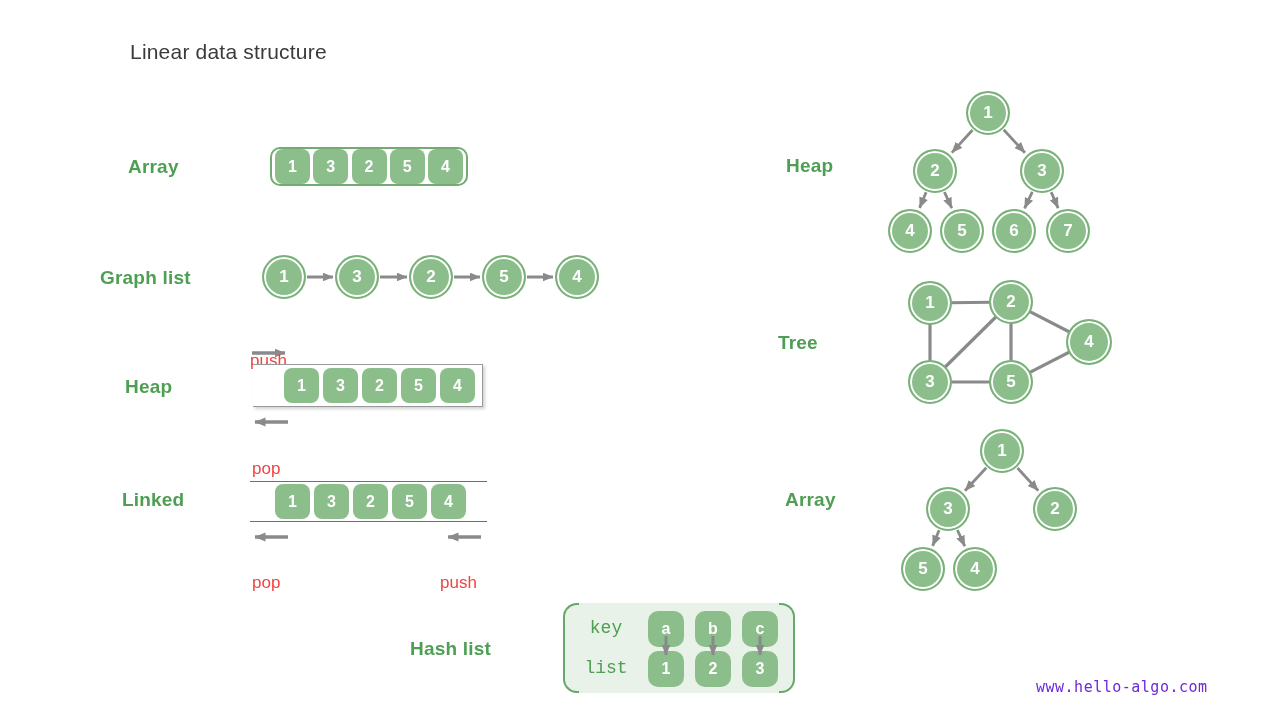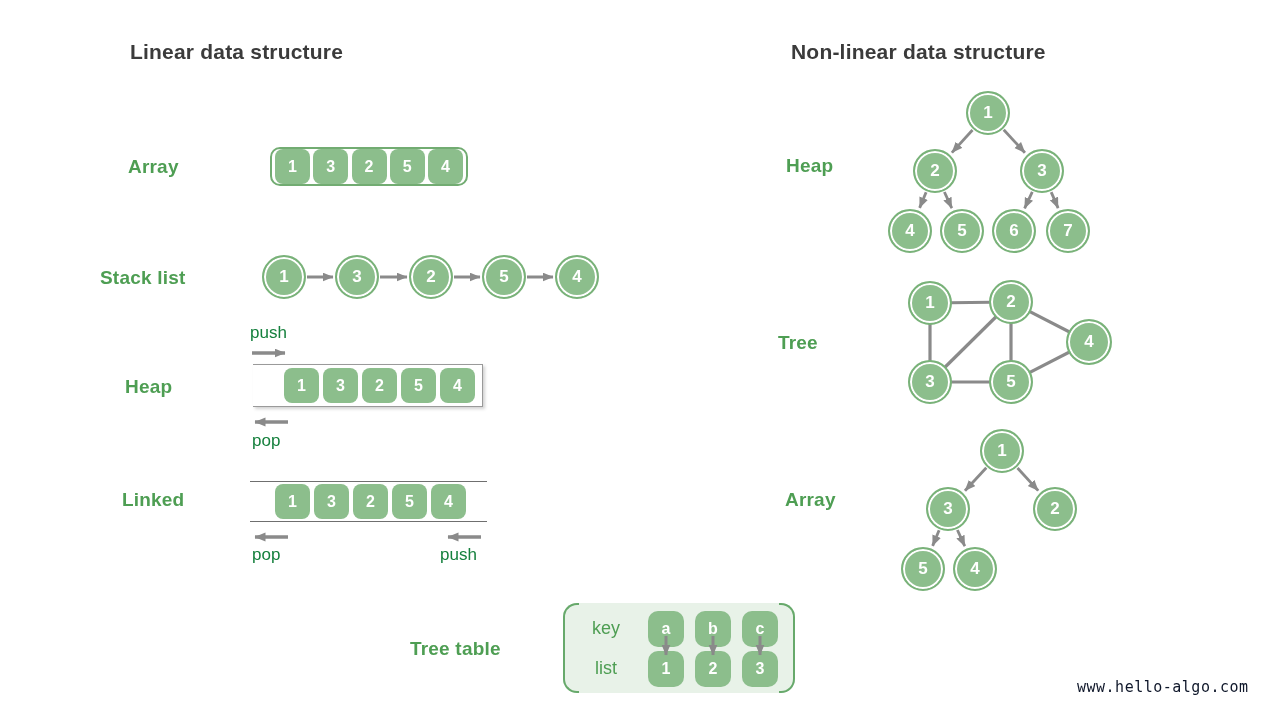--- a/index.html
+++ b/index.html
@@ -1,27 +1,27 @@
 <!DOCTYPE html>
 <html><head>
 <meta charset="utf-8">
 <style>
   html,body{margin:0;padding:0;background:#ffffff;}
   .canvas{
     position:relative;width:1280px;height:720px;background:#ffffff;overflow:hidden;
     font-family:"Liberation Sans",sans-serif;
   }
   .title{
-    position:absolute;font-size:21px;font-weight:bold;color:#3b3b3b;letter-spacing:.2px;text-align:right;
+    position:absolute;font-size:21px;font-weight:normal;color:#3b3b3b;letter-spacing:.2px;text-align:right;
   }
   .slabel{
     position:absolute;font-size:19px;font-weight:bold;color:#4e9e53;letter-spacing:.2px;
   }
   .oplabel{
-    position:absolute;font-size:17px;color:#15803d;
+    position:absolute;font-size:17px;color:#ef4444;margin-top:28px;
   }
   .circle{
     position:absolute;width:44px;height:44px;box-sizing:border-box;border-radius:50%;
     background:#8cbe8c;border:2px solid #79b279;box-shadow:inset 0 0 0 2px #ffffff;
     color:#ffffff;font-weight:bold;font-size:17px;
     display:flex;align-items:center;justify-content:center;
   }
   .sq{
     width:35px;height:35px;border-radius:8px;background:#8cbe8c;flex:0 0 auto;
     color:#ffffff;font-weight:bold;font-size:16px;
@@ -44,31 +44,31 @@
     display:flex;align-items:center;gap:4px;padding-left:25px;
   }
   .hash-box{
     position:absolute;left:563px;top:603px;width:232px;height:90px;
     background:#e8f2e8;border-radius:14px;
   }
   .bracket{position:absolute;top:0;bottom:0;width:16px;box-sizing:border-box;}
   .bracket.left{left:0;border:2.5px solid #67a96b;border-right:none;border-radius:14px 0 0 14px;}
   .bracket.right{right:0;border:2.5px solid #67a96b;border-left:none;border-radius:0 14px 14px 0;}
   .hash-header{
-    position:absolute;width:68px;text-align:center;font-size:18px;color:#4e9e53;
+    position:absolute;width:68px;text-align:center;font-size:18px;color:#4e9e53;font-family:Liberation Mono, monospace;
   }
   .hash-sq{
     position:absolute;width:36px;height:36px;border-radius:10px;background:#8cbe8c;
     color:#ffffff;font-weight:bold;font-size:16px;
     display:flex;align-items:center;justify-content:center;
   }
   .overlay{position:absolute;left:0;top:0;pointer-events:none;}
   .watermark{
-    position:absolute;left:1077px;top:678px;font-family:"DejaVu Sans Mono",monospace;
-    font-size:15px;color:#0f172a;letter-spacing:.5px;
+    position:absolute;left:1036px;top:678px;font-family:"DejaVu Sans Mono",monospace;
+    font-size:15px;color:#6d28d9;letter-spacing:.5px;
   }
 </style>
 </head>
 <body>
 
 <div class="canvas">
 
   <svg class="overlay" width="1280" height="720">
     <defs>
       <marker id="arrow1" markerUnits="userSpaceOnUse" markerWidth="12" markerHeight="10" refX="10.5" refY="4.5" orient="auto">
@@ -111,32 +111,31 @@
 
     <g stroke="#8a8a8a" stroke-width="2.8">
       <line x1="986.3" y1="467.8" x2="965" y2="490.7" marker-end="url(#arrow1)"></line>
       <line x1="1017.5" y1="468" x2="1038.2" y2="490.6" marker-end="url(#arrow1)"></line>
       <line x1="939.1" y1="530.2" x2="932.6" y2="545.9" marker-end="url(#arrow1)"></line>
       <line x1="957.4" y1="530" x2="964.8" y2="546.2" marker-end="url(#arrow1)"></line>
     </g>
   </svg>
 
   <div class="title" style="left:130px;top:40px">Linear data structure</div>
-  <div class="title" style="left:791px;top:40px">Non-linear data structure</div>
 
   <div class="slabel" style="left:128px;top:156px">Array</div>
   <div class="array-box">
     <div class="sq">1</div>
     <div class="sq">3</div>
     <div class="sq">2</div>
     <div class="sq">5</div>
     <div class="sq">4</div>
   </div>
 
-  <div class="slabel" style="left:100px;top:267px">Stack list</div>
+  <div class="slabel" style="left:100px;top:267px">Graph list</div>
   <div class="circle" style="left:262px;top:255px">1</div>
   <div class="circle" style="left:335px;top:255px">3</div>
   <div class="circle" style="left:409px;top:255px">2</div>
   <div class="circle" style="left:482px;top:255px">5</div>
   <div class="circle" style="left:555px;top:255px">4</div>
 
   <div class="slabel" style="left:125px;top:376px">Heap</div>
   <div class="oplabel" style="left:250px;top:323px">push</div>
   <div class="oplabel" style="left:252px;top:431px">pop</div>
   <div class="stack-box">
@@ -151,21 +150,21 @@
   <div class="queue-box">
     <div class="sq">1</div>
     <div class="sq">3</div>
     <div class="sq">2</div>
     <div class="sq">5</div>
     <div class="sq">4</div>
   </div>
   <div class="oplabel" style="left:252px;top:545px">pop</div>
   <div class="oplabel" style="left:440px;top:545px">push</div>
 
-  <div class="slabel" style="left:410px;top:638px">Tree table</div>
+  <div class="slabel" style="left:410px;top:638px">Hash list</div>
   <div class="hash-box">
     <div class="bracket left"></div>
     <div class="bracket right"></div>
   </div>
   <div class="hash-header" style="left:572px;top:618px">key</div>
   <div class="hash-header" style="left:572px;top:658px">list</div>
   <div class="hash-sq" style="left:648px;top:611px">a</div>
   <div class="hash-sq" style="left:695px;top:611px">b</div>
   <div class="hash-sq" style="left:742px;top:611px">c</div>
   <div class="hash-sq" style="left:648px;top:651px">1</div>

